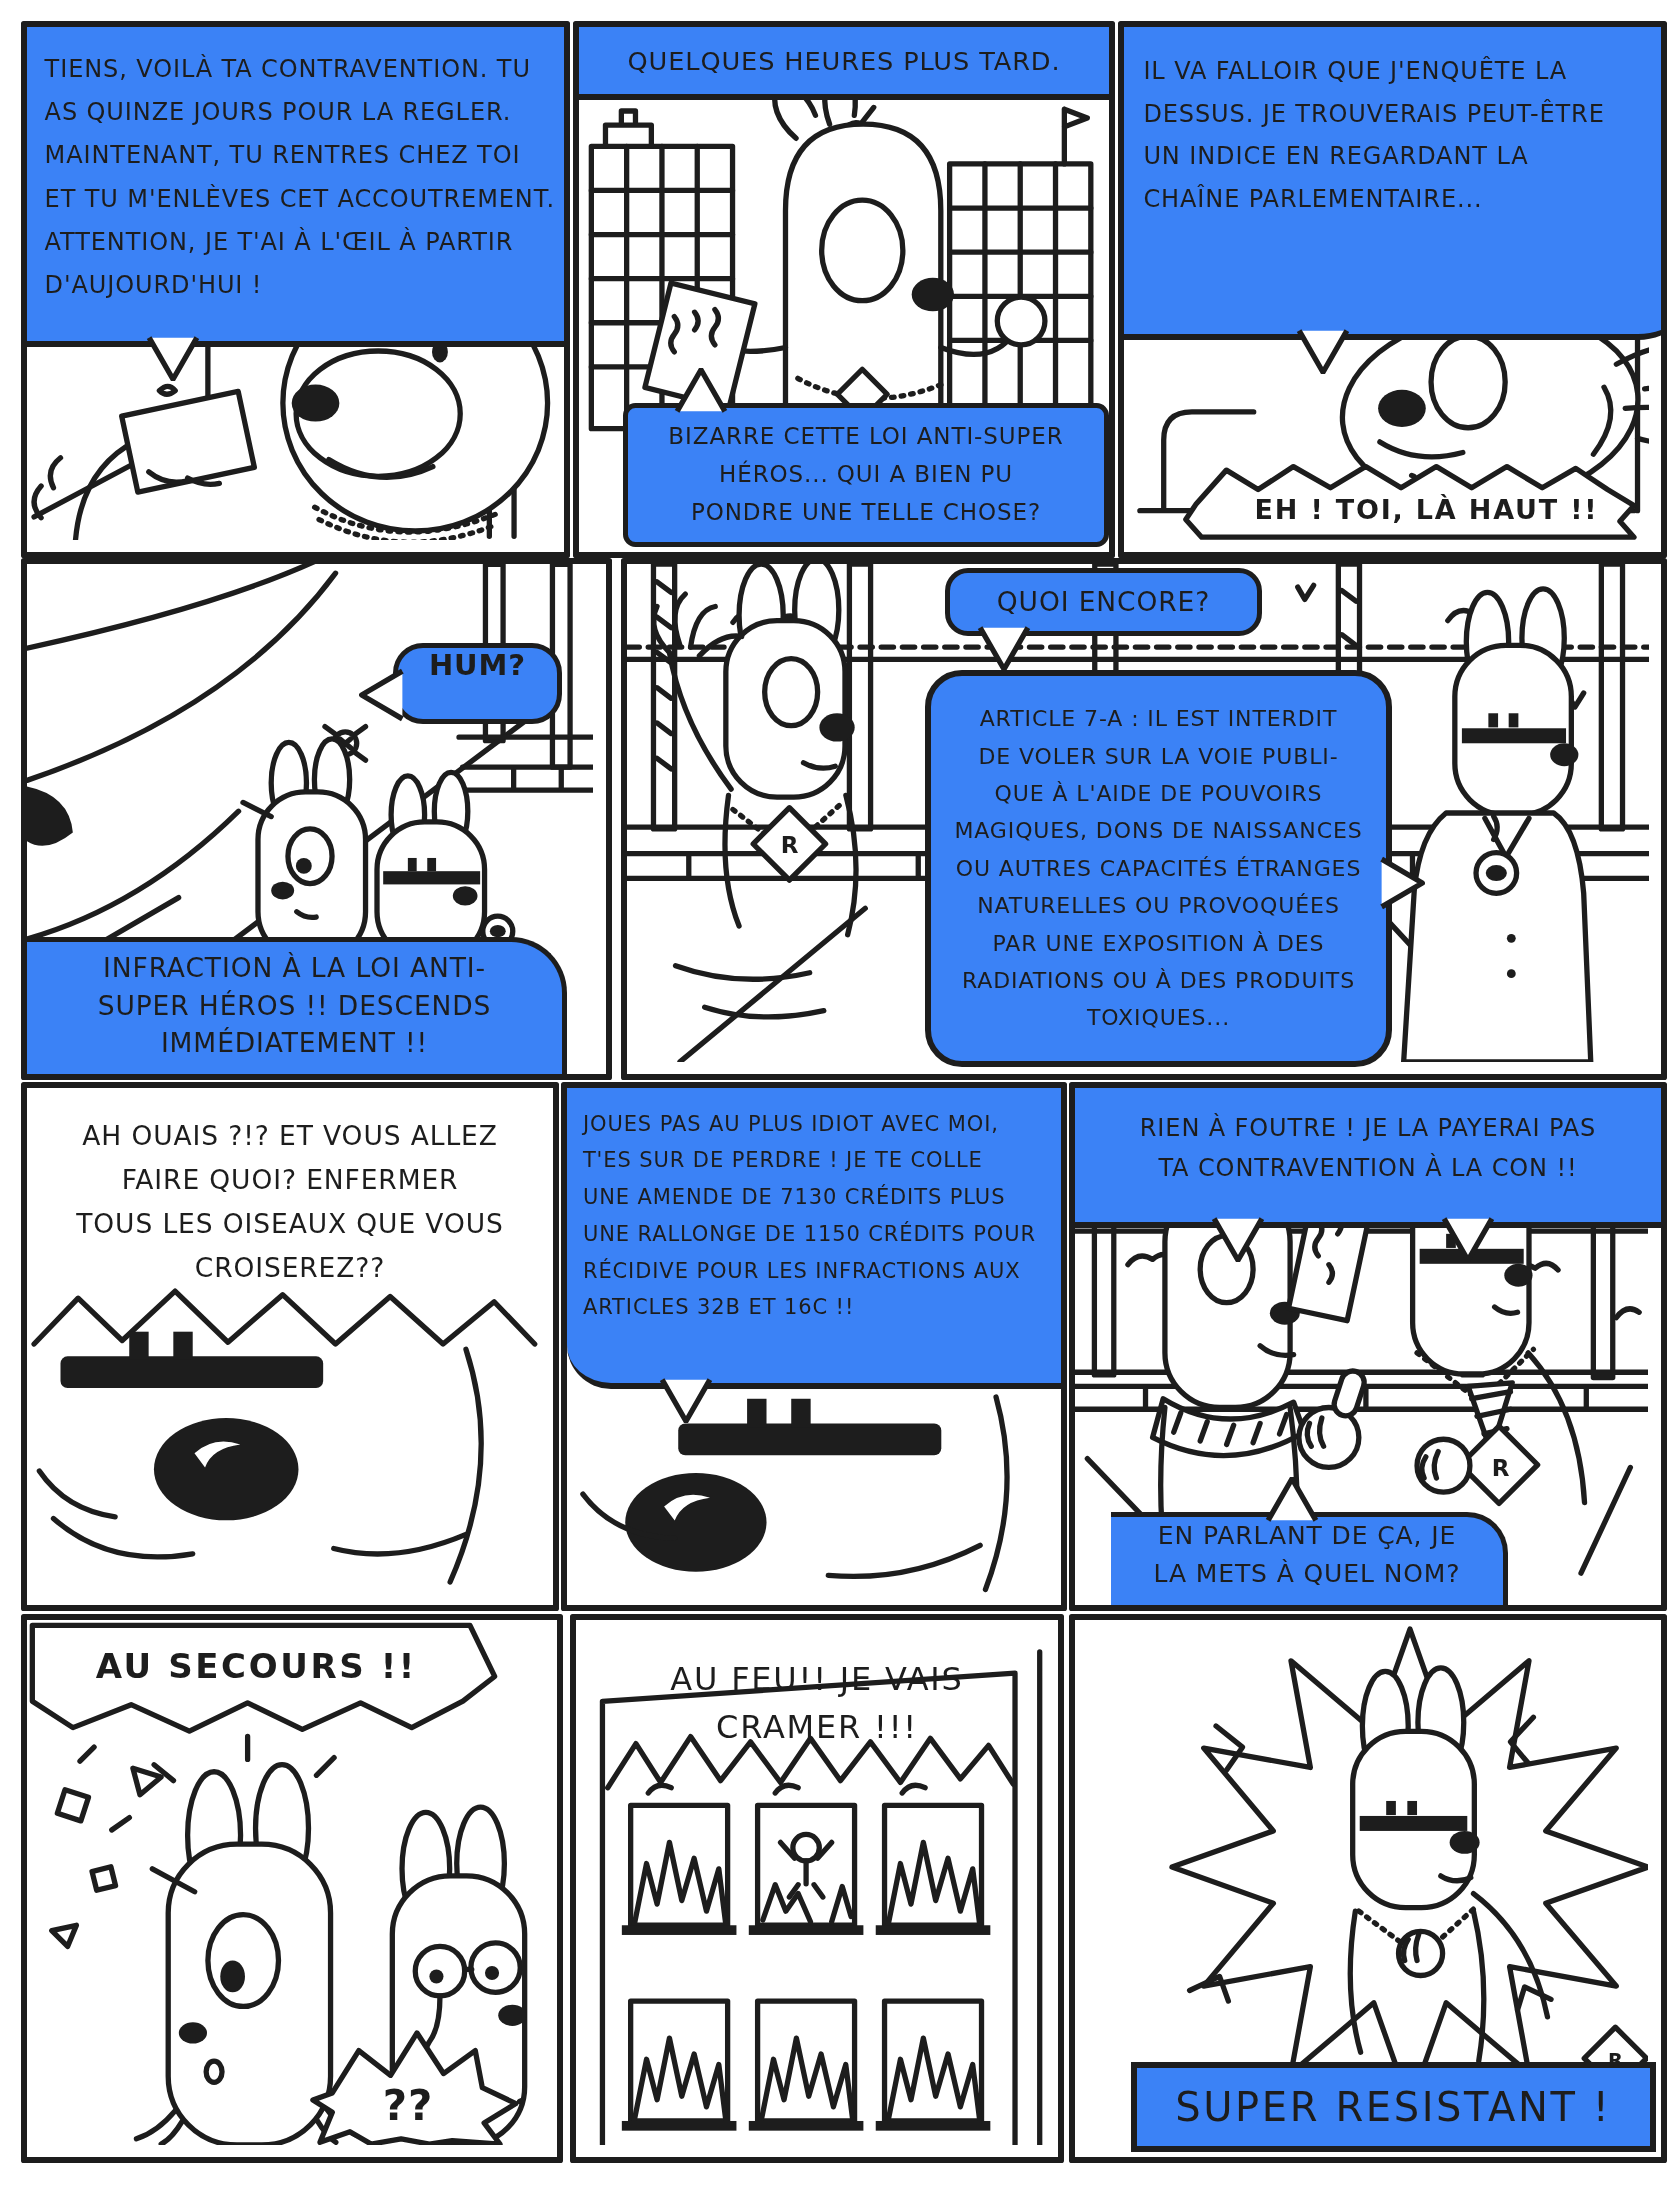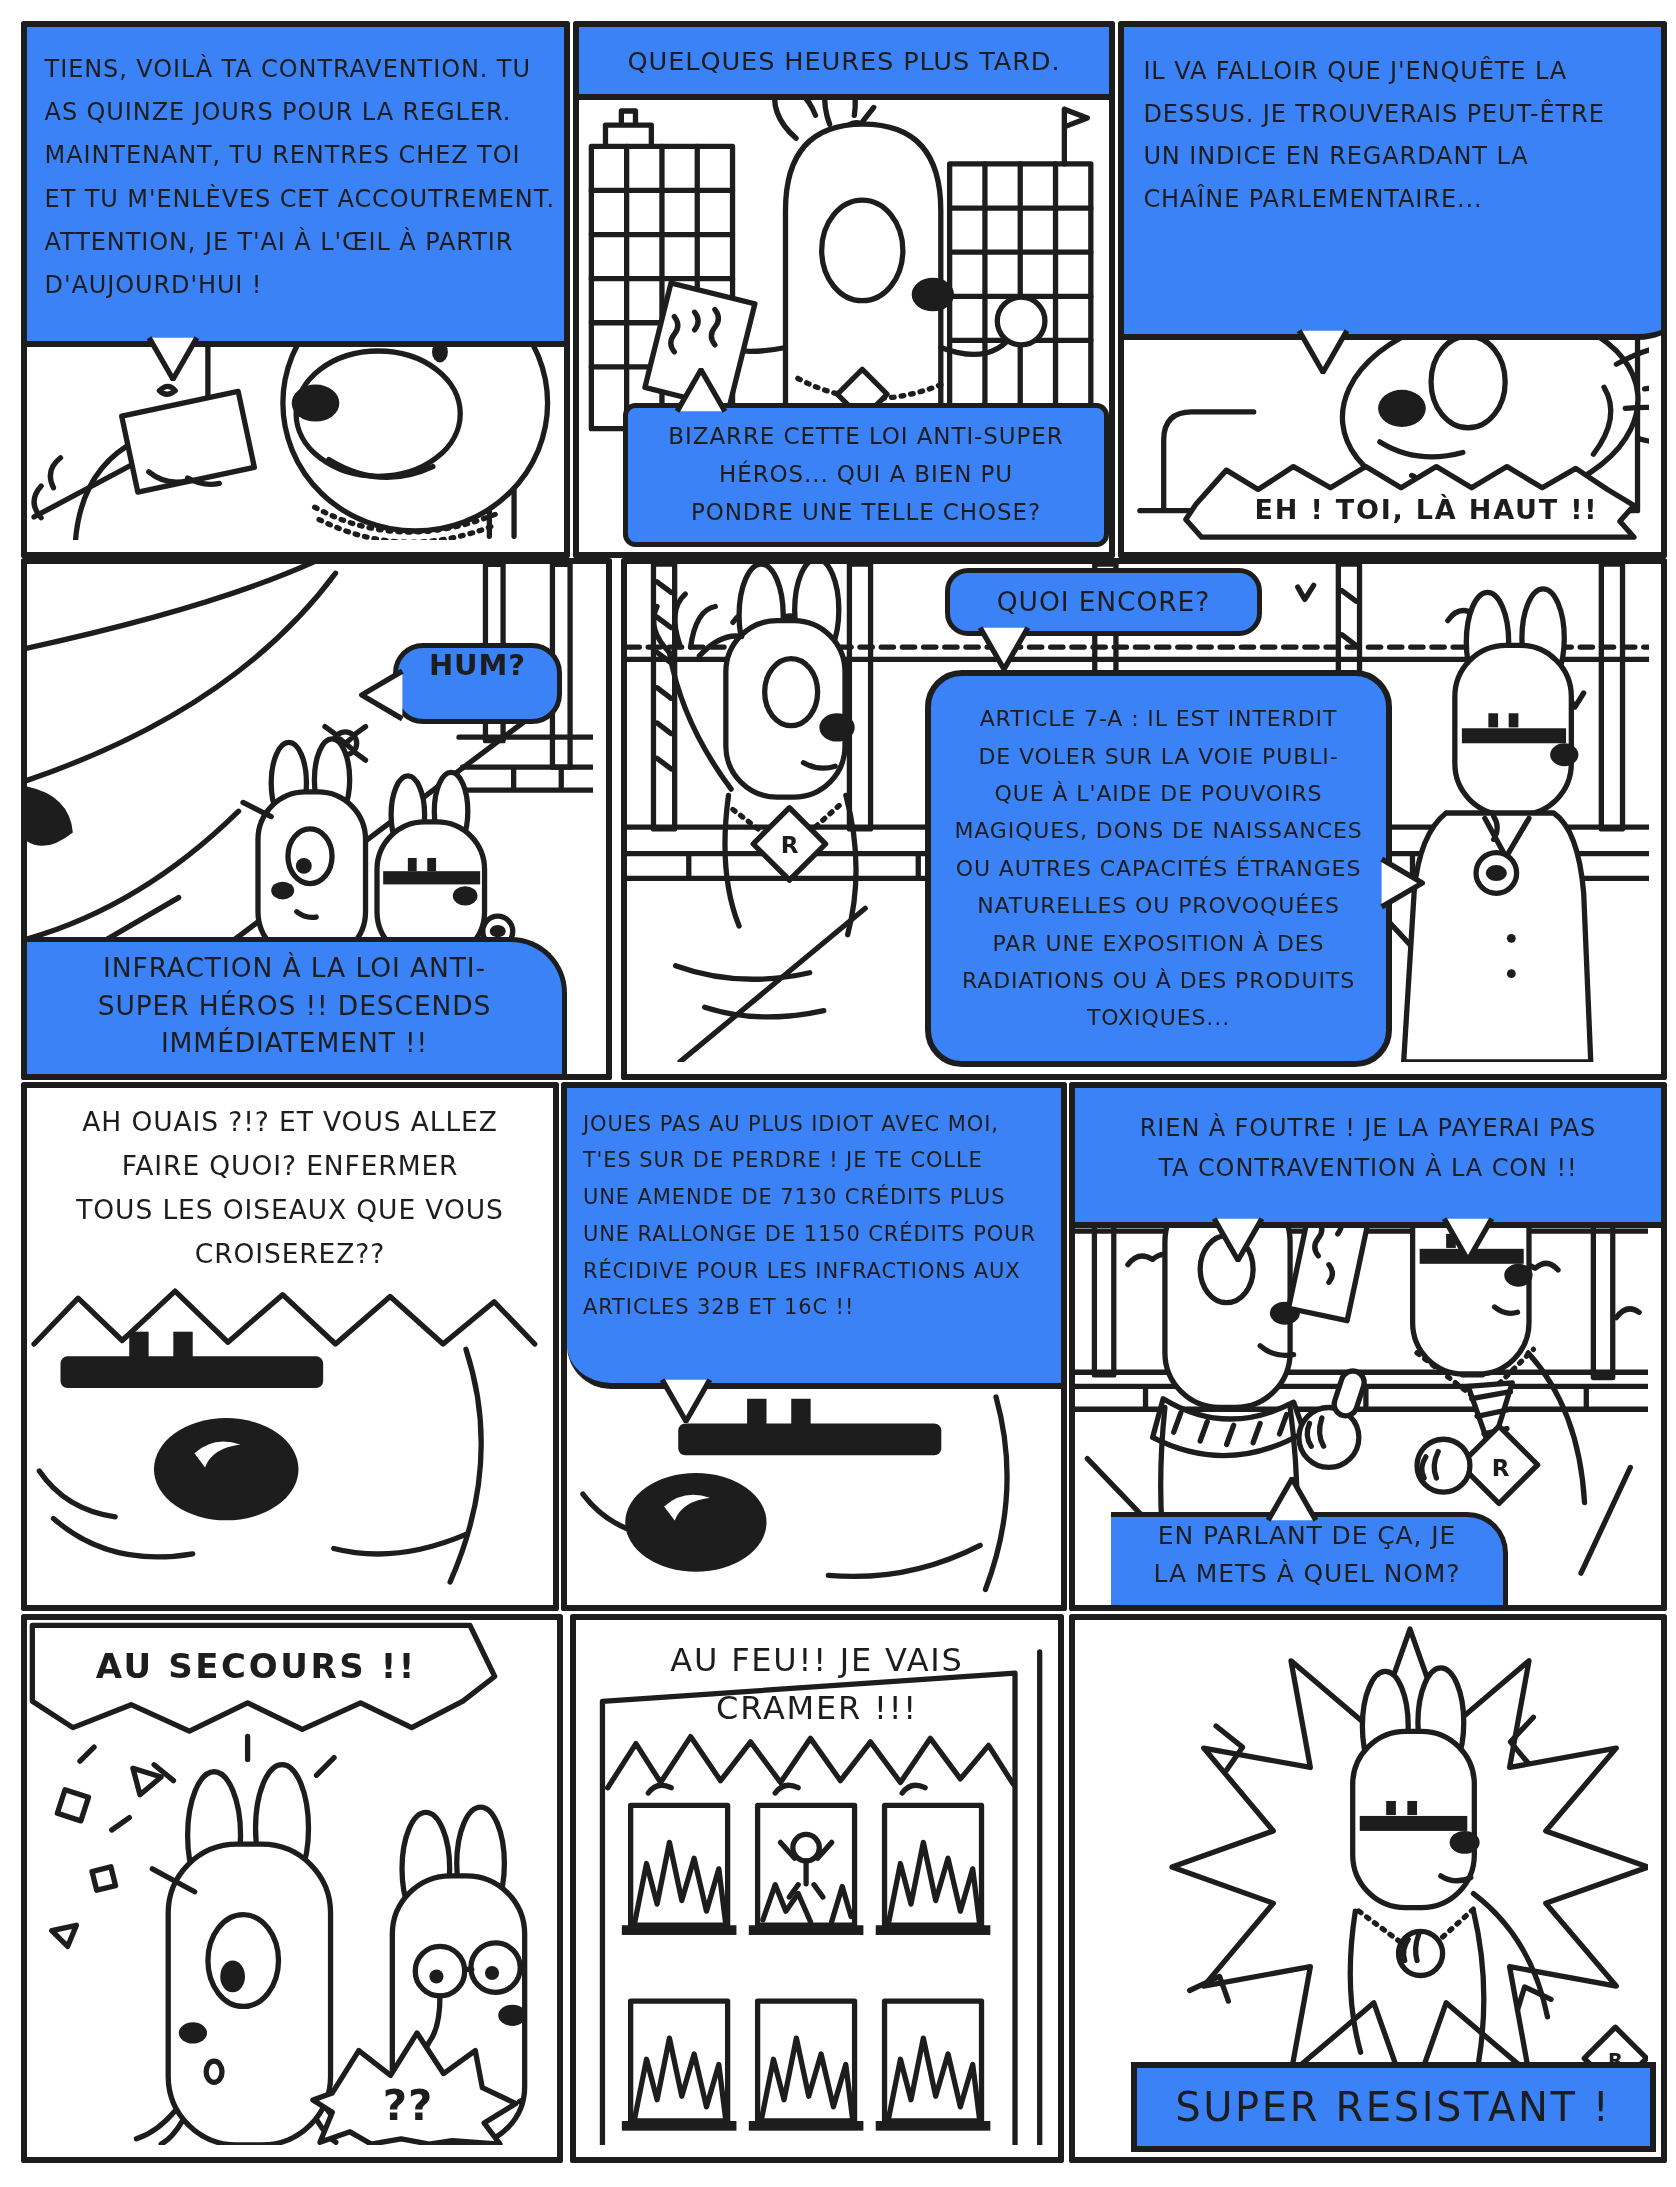--- a/index.html
+++ b/index.html
@@ -8,21 +8,21 @@
         font-family:"DejaVu Sans", sans-serif; color:var(--ink); }
   .panel{ position:absolute; background:var(--paper); border:6.2px solid var(--ink);
           border-radius:2.6px; overflow:hidden; }
   .art{ position:absolute; left:0; top:0; z-index:1; }
   .art .s{ fill:none; stroke:var(--ink); stroke-width:6; stroke-linecap:round; stroke-linejoin:round; }
   .art .f{ fill:var(--ink); stroke:none; }
   .art .w{ fill:#ffffff; stroke:var(--ink); stroke-width:6; stroke-linejoin:round; }
   .bubble{ position:absolute; background:#3b82f6; border:5.3px solid var(--ink); z-index:2;
            display:flex; align-items:flex-start; justify-content:center; }
   .overlay{ position:absolute; background:transparent; border:0; z-index:3;
-            display:flex; align-items:flex-start; justify-content:center; }
+            display:flex; align-items:flex-end; justify-content:center; }
   .btext{ white-space:pre-line; letter-spacing:0.9px; width:100%; text-align:center; }
   .tail{ position:absolute; z-index:4; }
   .tail-up{ transform:rotate(180deg); }
   .emblem{ position:absolute; z-index:3; text-align:center; font-weight:bold; }
 
   
   #p1b0{ left:0; top:0; width:100%; height:293px; border:0; border-bottom:6.2px solid var(--ink); padding:21px 17.6px 0; }
   #p1b0 .btext{ text-align:left; font-size:24px; line-height:1.8; }
   #p2b0{ left:0; top:0; width:100%; height:67px; border:0; border-bottom:6.2px solid var(--ink); align-items:center; }
   #p2b0 .btext{ font-size:25.6px; }

